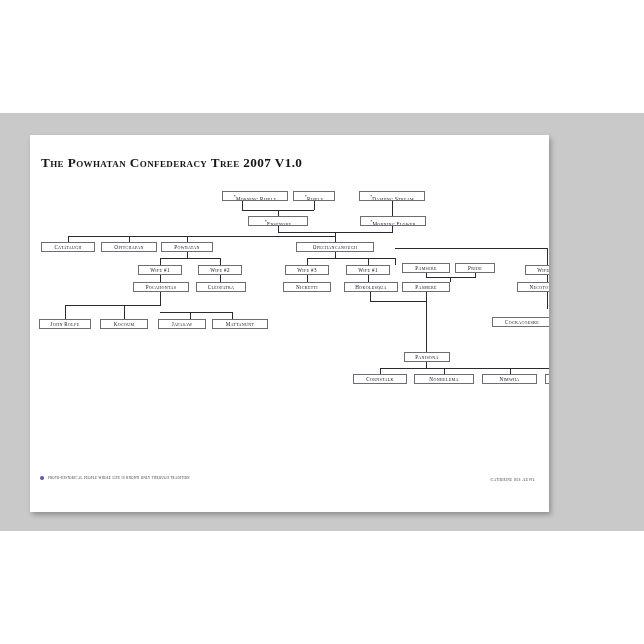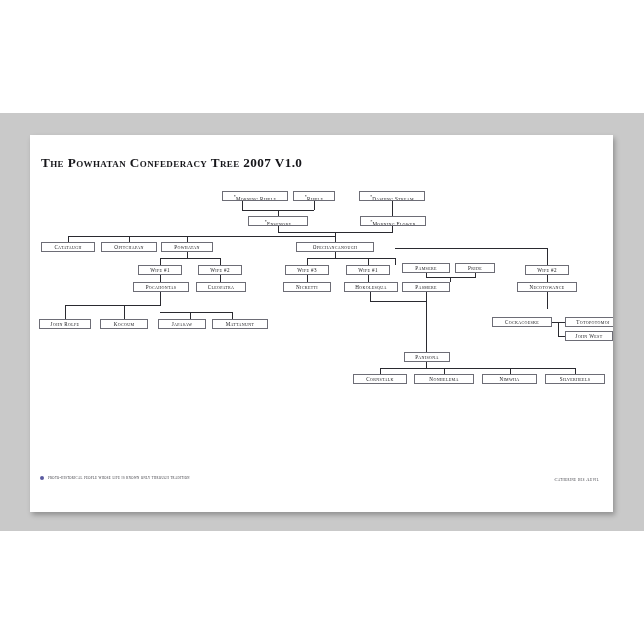--- a/index.html
+++ b/index.html
@@ -31,21 +31,21 @@
     left: 0;
     top: 113px;
     width: 644px;
     height: 418px;
     background: #c9c9c9;
   }
   .poster {
     position: absolute;
     left: 30px;
     top: 135px;
-    width: 583px;
+    width: 519px;
     height: 377px;
     background: #ffffff;
     box-shadow: 2px 3px 5px rgba(0,0,0,0.28);
     overflow: hidden;
   }
   .poster-title {
     position: absolute;
     left: 11px;
     top: 20px;
     font-size: 13.2px;

